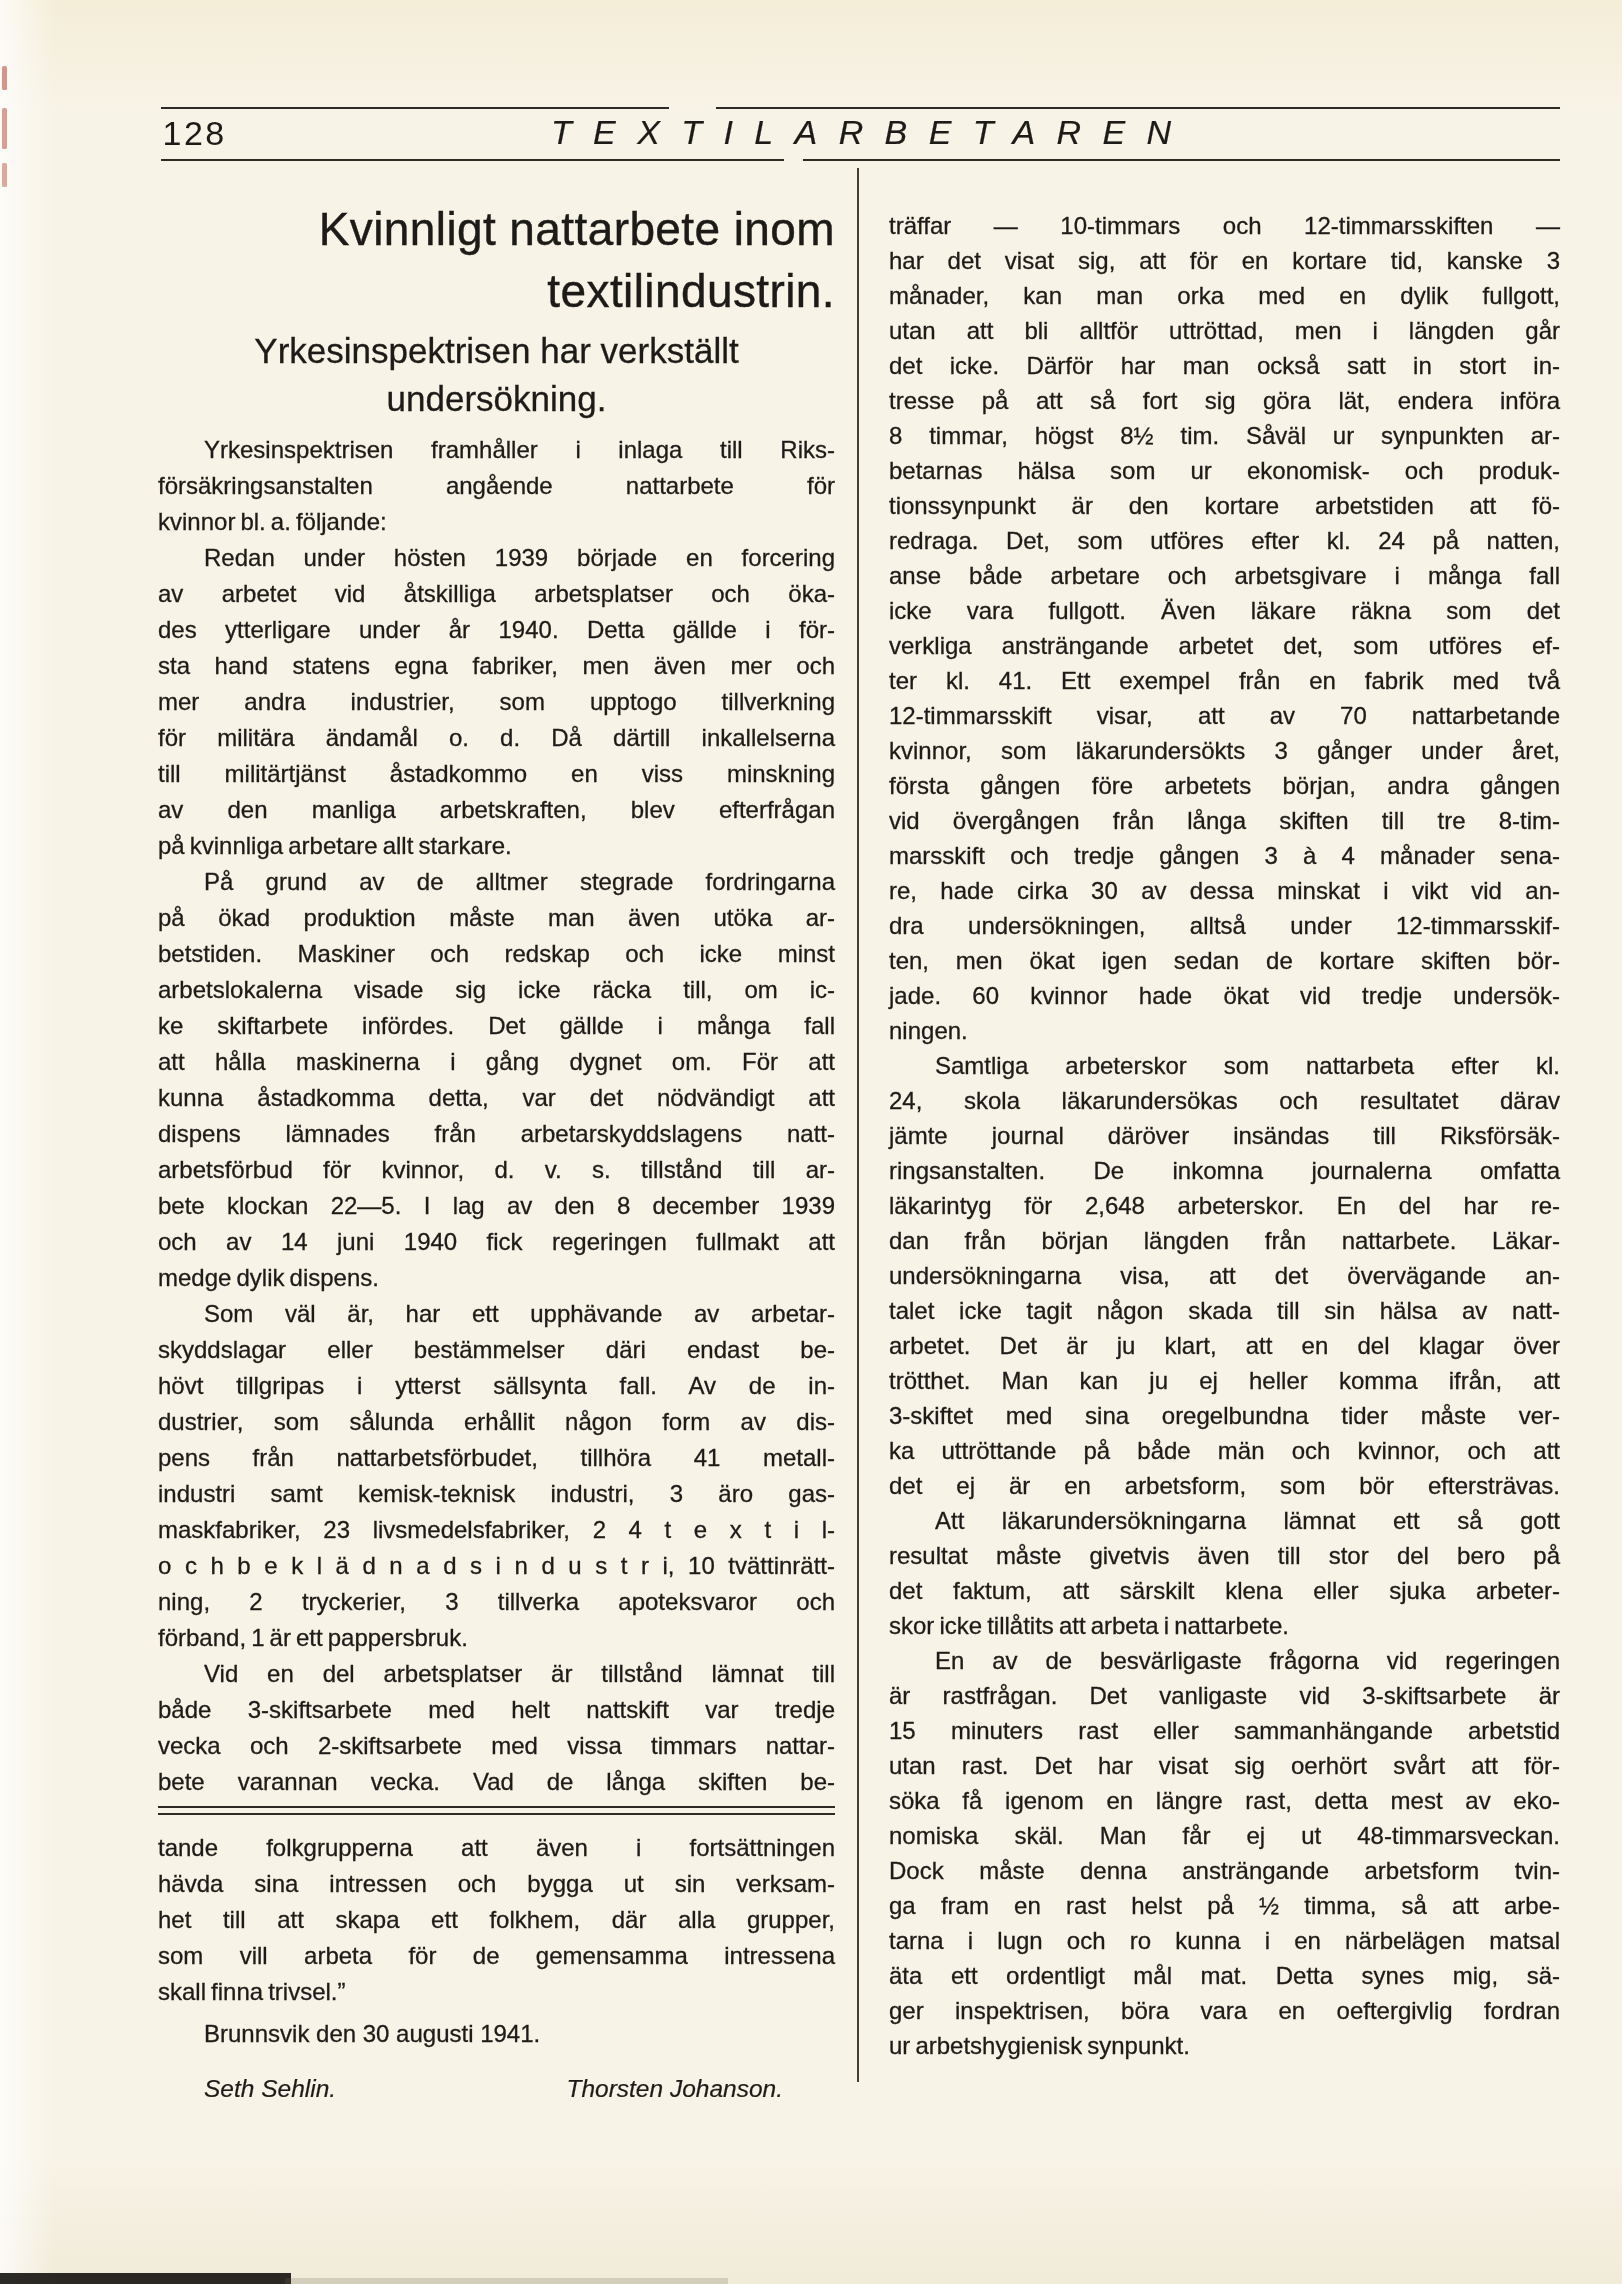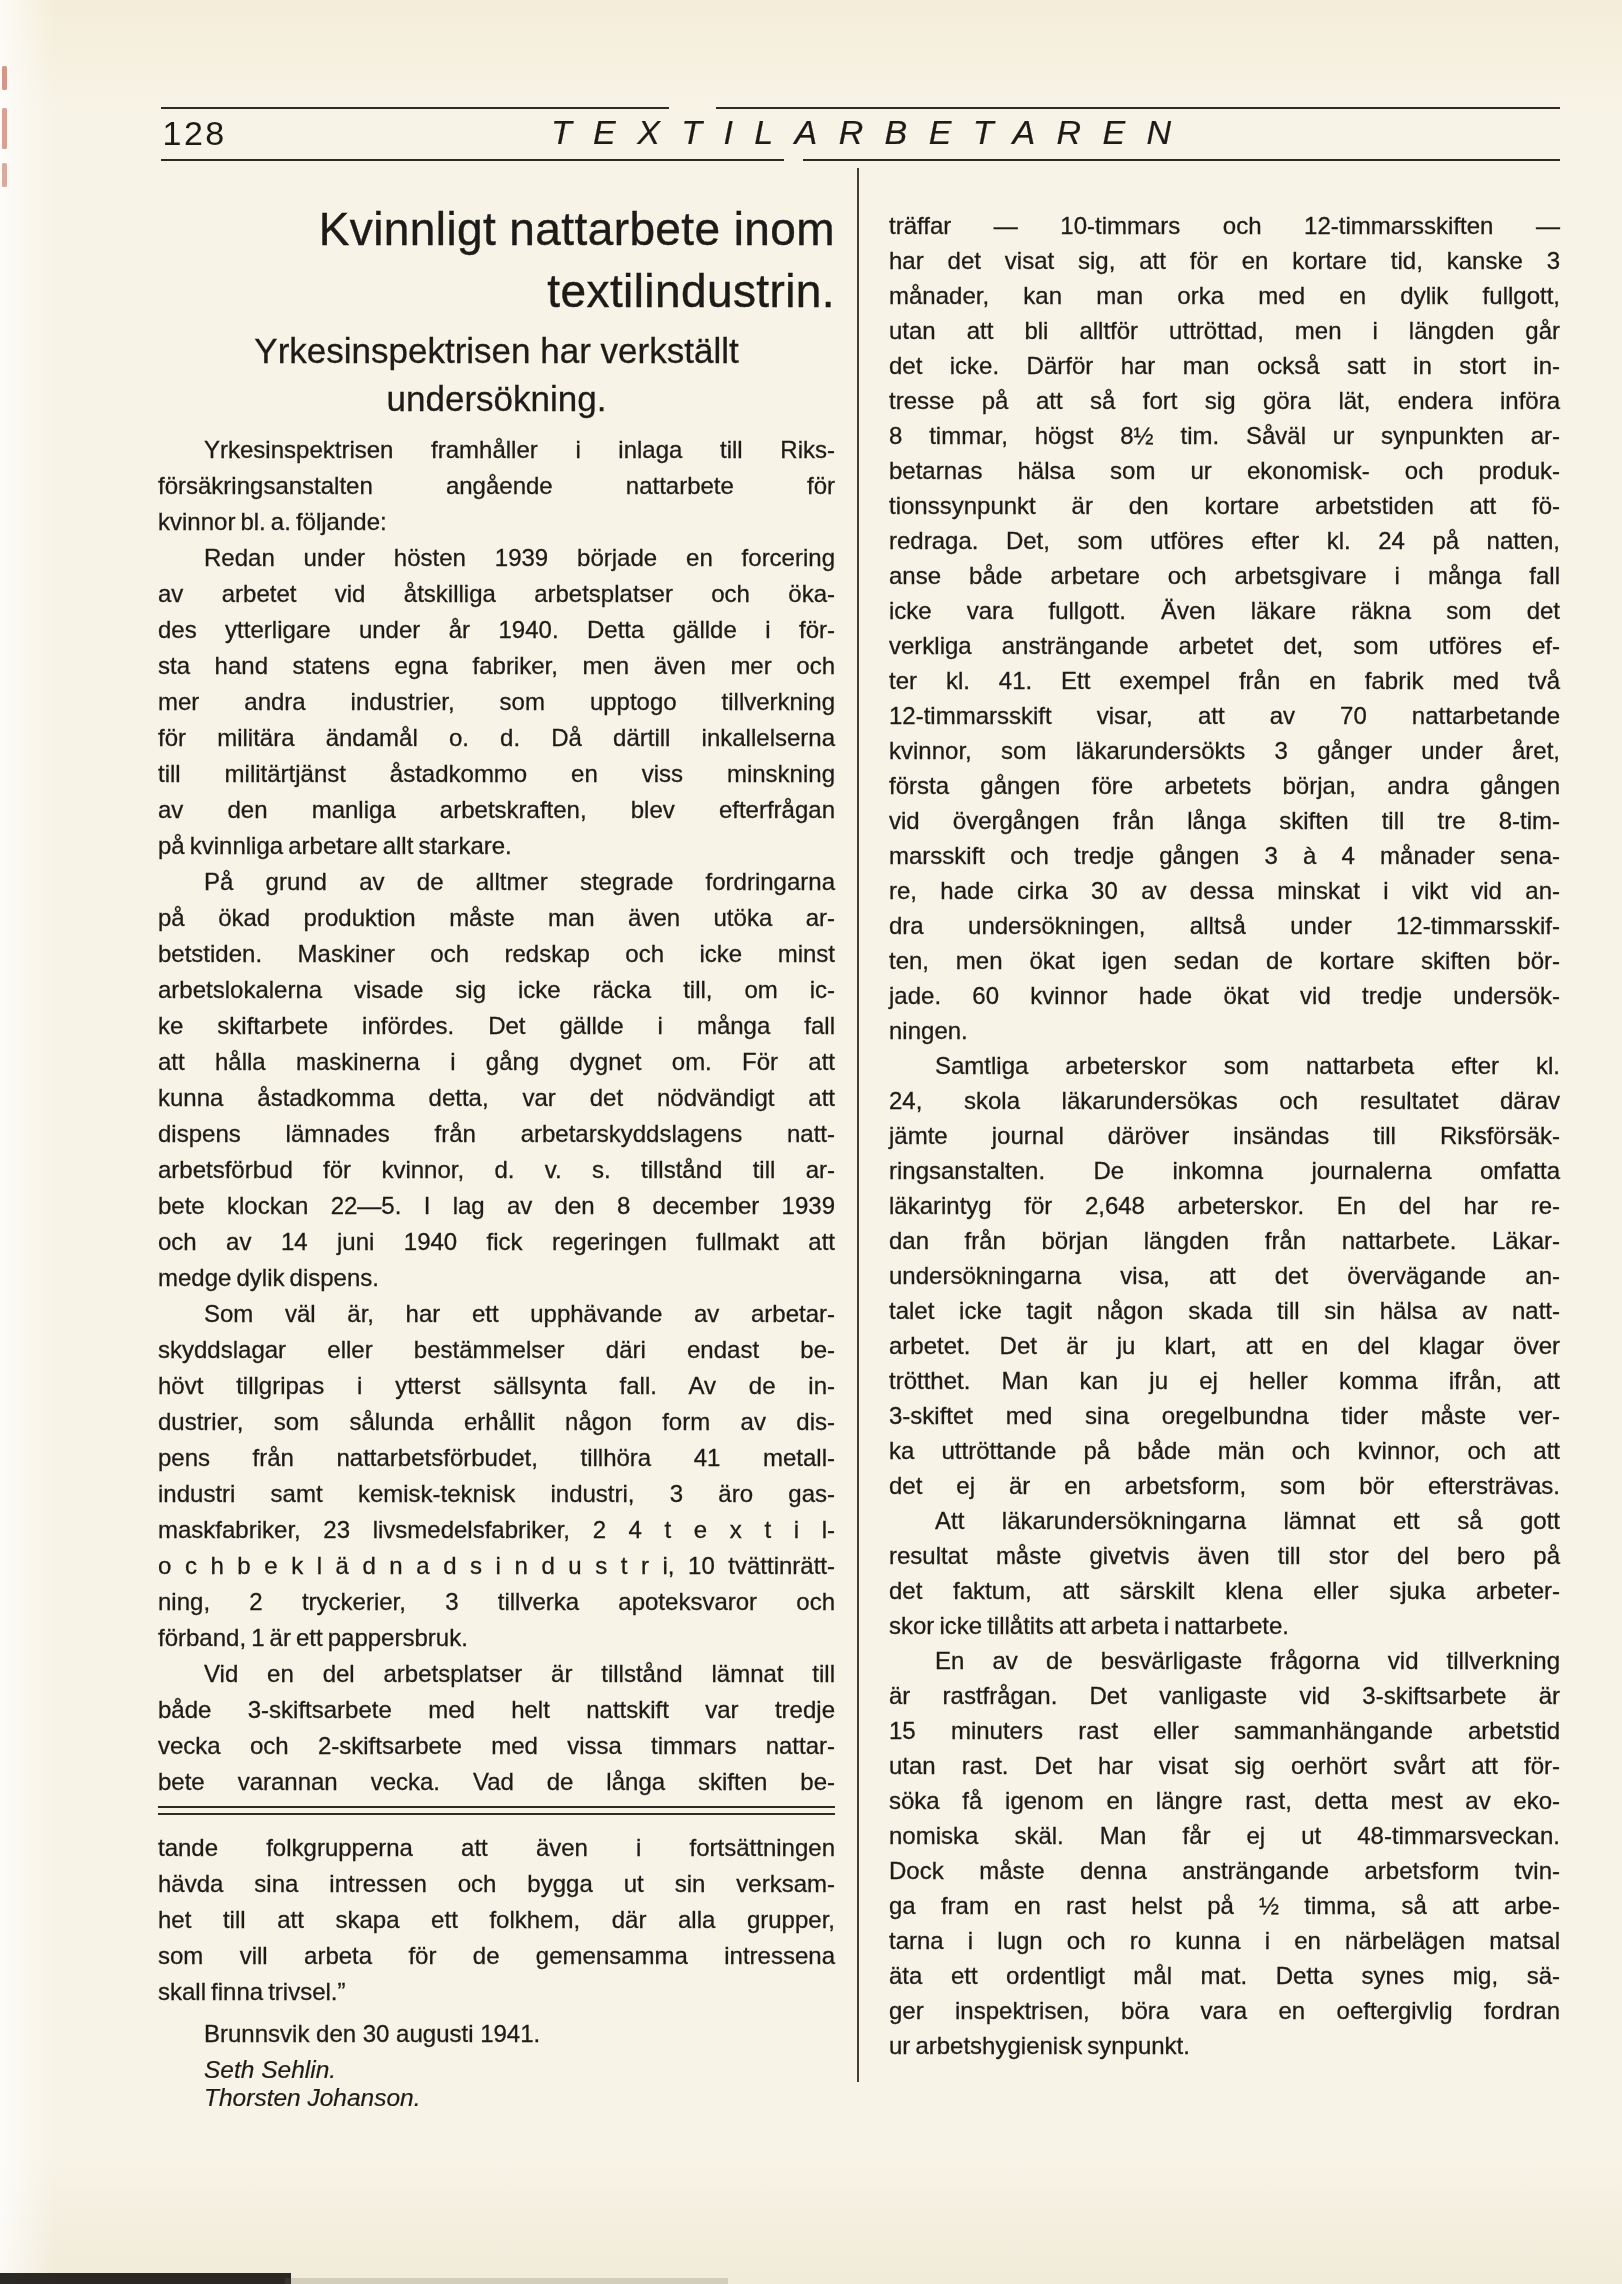--- a/index.html
+++ b/index.html
@@ -52,22 +52,22 @@
   .line.indent { text-indent:46px; }
 
   .double-rule { margin-top:6.3px; width:100%; }
   .double-rule .dr { height:2.4px; background:#2e2a24; }
   .double-rule .dr + .dr { margin-top:4.7px; }
 
   .footer-body { margin-top:14.2px; }
   .footer-body .line { line-height:36px !important; }
   .dateline { margin-top:6.3px; font-size:24px; line-height:36px; text-indent:46px;
               -webkit-text-stroke:0.3px #221f1b; }
-  .signatures { margin-top:4px; display:flex; justify-content:space-between;
-                padding-left:46px; padding-right:52px; font-size:24.5px; font-style:italic;flex-direction:column;
+  .signatures { margin-top:23px; display:flex; justify-content:space-between;
+                padding-left:46px; padding-right:52px; font-size:24.5px; font-style:italic;
                 -webkit-text-stroke:0.2px #221f1b; }
 
   .artifact { position:absolute; }
   .art-red1 { left:1.6px; top:66px;  width:5.5px; height:24px; background:#b5442f; opacity:.55; border-radius:1.6px; }
   .art-red2 { left:1.6px; top:108px; width:5.5px; height:41px; background:#b5442f; opacity:.5; border-radius:1.6px; }
   .art-red3 { left:1.6px; top:163px; width:5.5px; height:24px; background:#b5442f; opacity:.45; border-radius:1.6px; }
   .art-bottom  { left:0; top:2273px; width:291px; height:11px; background:#15130f; opacity:.9; }
   .art-bottom2 { left:285px; top:2278px; width:443px; height:6.3px; background:#6b6557; opacity:.22; }
 </style>
 </head>
@@ -218,21 +218,21 @@
           <div class="line">ka uttröttande på både män och kvinnor, och att</div>
           <div class="line">det ej är en arbetsform, som bör eftersträvas.</div>
         </div>
         <div class="para">
           <div class="line indent">Att läkarundersökningarna lämnat ett så gott</div>
           <div class="line">resultat måste givetvis även till stor del bero på</div>
           <div class="line">det faktum, att särskilt klena eller sjuka arbeter-</div>
           <div class="line short">skor icke tillåtits att arbeta i nattarbete.</div>
         </div>
         <div class="para">
-          <div class="line indent">En av de besvärligaste frågorna vid tillverkning</div>
+          <div class="line indent">En av de besvärligaste frågorna vid regeringen</div>
           <div class="line">är rastfrågan.  Det vanligaste vid 3-skiftsarbete är</div>
           <div class="line">15 minuters rast eller sammanhängande arbetstid</div>
           <div class="line">utan rast.  Det har visat sig oerhört svårt att för-</div>
           <div class="line">söka få igenom en längre rast, detta mest av eko-</div>
           <div class="line">nomiska skäl.  Man får ej ut 48-timmarsveckan.</div>
           <div class="line">Dock måste denna ansträngande arbetsform tvin-</div>
           <div class="line">ga fram en rast helst på ½ timma, så att arbe-</div>
           <div class="line">tarna i lugn och ro kunna i en närbelägen matsal</div>
           <div class="line">äta ett ordentligt mål mat.  Detta synes mig, sä-</div>
           <div class="line">ger inspektrisen, böra vara en oeftergivlig fordran</div>

